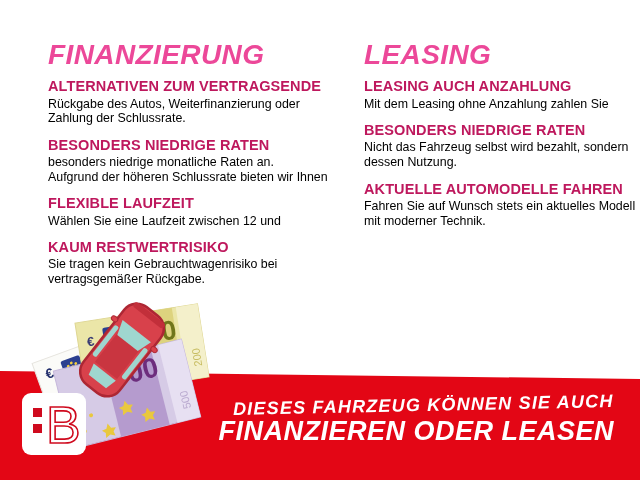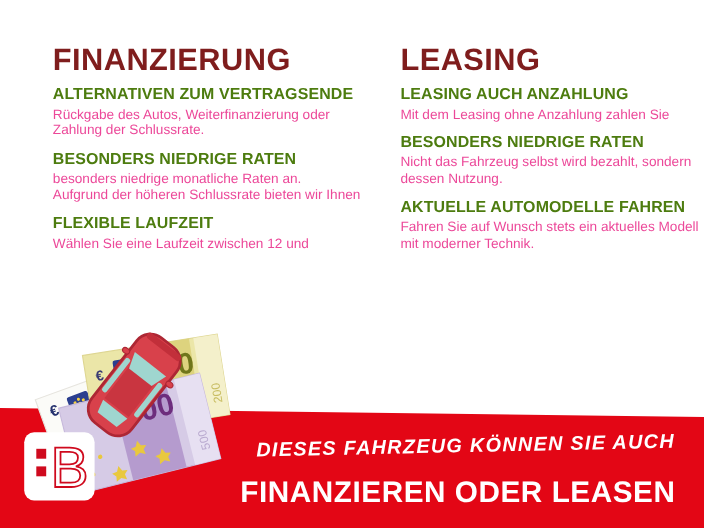--- a/index.html
+++ b/index.html
@@ -5,44 +5,44 @@
   html,body{margin:0;padding:0;background:#fff;}
   .screen{
     position:relative;width:640px;height:480px;background:#ffffff;
     overflow:hidden;font-family:"Liberation Sans", sans-serif;
   }
   
   .col{position:absolute;top:40px;}
   .col-left{left:48px;width:294px;}
   .col-right{left:364px;width:280px;}
   .col-title{
-    font-size:28px;font-weight:bold;color:#7f1d1d;
+    font-size:28px;font-weight:bold;font-style:italic;color:#ec4899;
     letter-spacing:0.4px;margin:0 0 9px 0;line-height:1.05;
   }
   .section{margin-bottom:11px;}
   .section-heading{
-    font-size:14.5px;font-weight:bold;color:#4d7c0f;margin:0 0 2px 0;
+    font-size:14.5px;font-weight:bold;color:#be185d;margin:0 0 2px 0;
     letter-spacing:0.1px;line-height:1.12;
   }
-  .body-line{display:block;font-size:12.4px;line-height:1.18;color:#ec4899;}
+  .body-line{display:block;font-size:12.4px;line-height:1.18;color:#000000;}
 
   
   .banner{
     position:absolute;left:0;top:0;width:640px;height:480px;background:#e30615;
     clip-path:polygon(0px 371px,640px 379px,640px 480px,0px 480px);z-index:1;
   }
   .banner-text{
     position:absolute;right:26px;top:391px;text-align:right;color:#ffffff;z-index:5;
   }
   .banner-line1{
     font-size:18px;font-weight:bold;font-style:italic;letter-spacing:1.2px;
     transform:rotate(-1.2deg);transform-origin:right center;white-space:nowrap;
   }
   .banner-line2{
-    font-size:27px;font-weight:bold;letter-spacing:0.5px;margin-top:20px;white-space:nowrap;
+    font-size:27px;font-weight:bold;letter-spacing:0.5px;margin-top:4px;white-space:nowrap;font-style:italic;
   }
 
   
   .illu{position:absolute;left:26px;top:294px;z-index:3;}
 
   
   .logo{
     position:absolute;left:22px;top:393px;width:64px;height:62px;background:#ffffff;
     border-radius:9px;z-index:4;
   }
@@ -66,20 +66,25 @@
       <div class="section-heading">BESONDERS NIEDRIGE RATEN</div>
       <span class="body-line">besonders niedrige monatliche Raten an.</span>
       <span class="body-line">Aufgrund der höheren Schlussrate bieten wir Ihnen</span>
     </div>
 
     <div class="section">
       <div class="section-heading">FLEXIBLE LAUFZEIT</div>
       <span class="body-line">Wählen Sie eine Laufzeit zwischen 12 und</span>
     </div>
 
+    <div class="section">
+      <div class="section-heading">KAUM RESTWERTRISIKO</div>
+      <span class="body-line">Sie tragen kein Gebrauchtwagenrisiko bei</span>
+      <span class="body-line">vertragsgemäßer Rückgabe.</span>
+    </div>
   </div>
 
   <div class="col col-right">
     <div class="col-title">LEASING</div>
 
     <div class="section">
       <div class="section-heading">LEASING AUCH ANZAHLUNG</div>
       <span class="body-line">Mit dem Leasing ohne Anzahlung zahlen Sie</span>
     </div>
 

